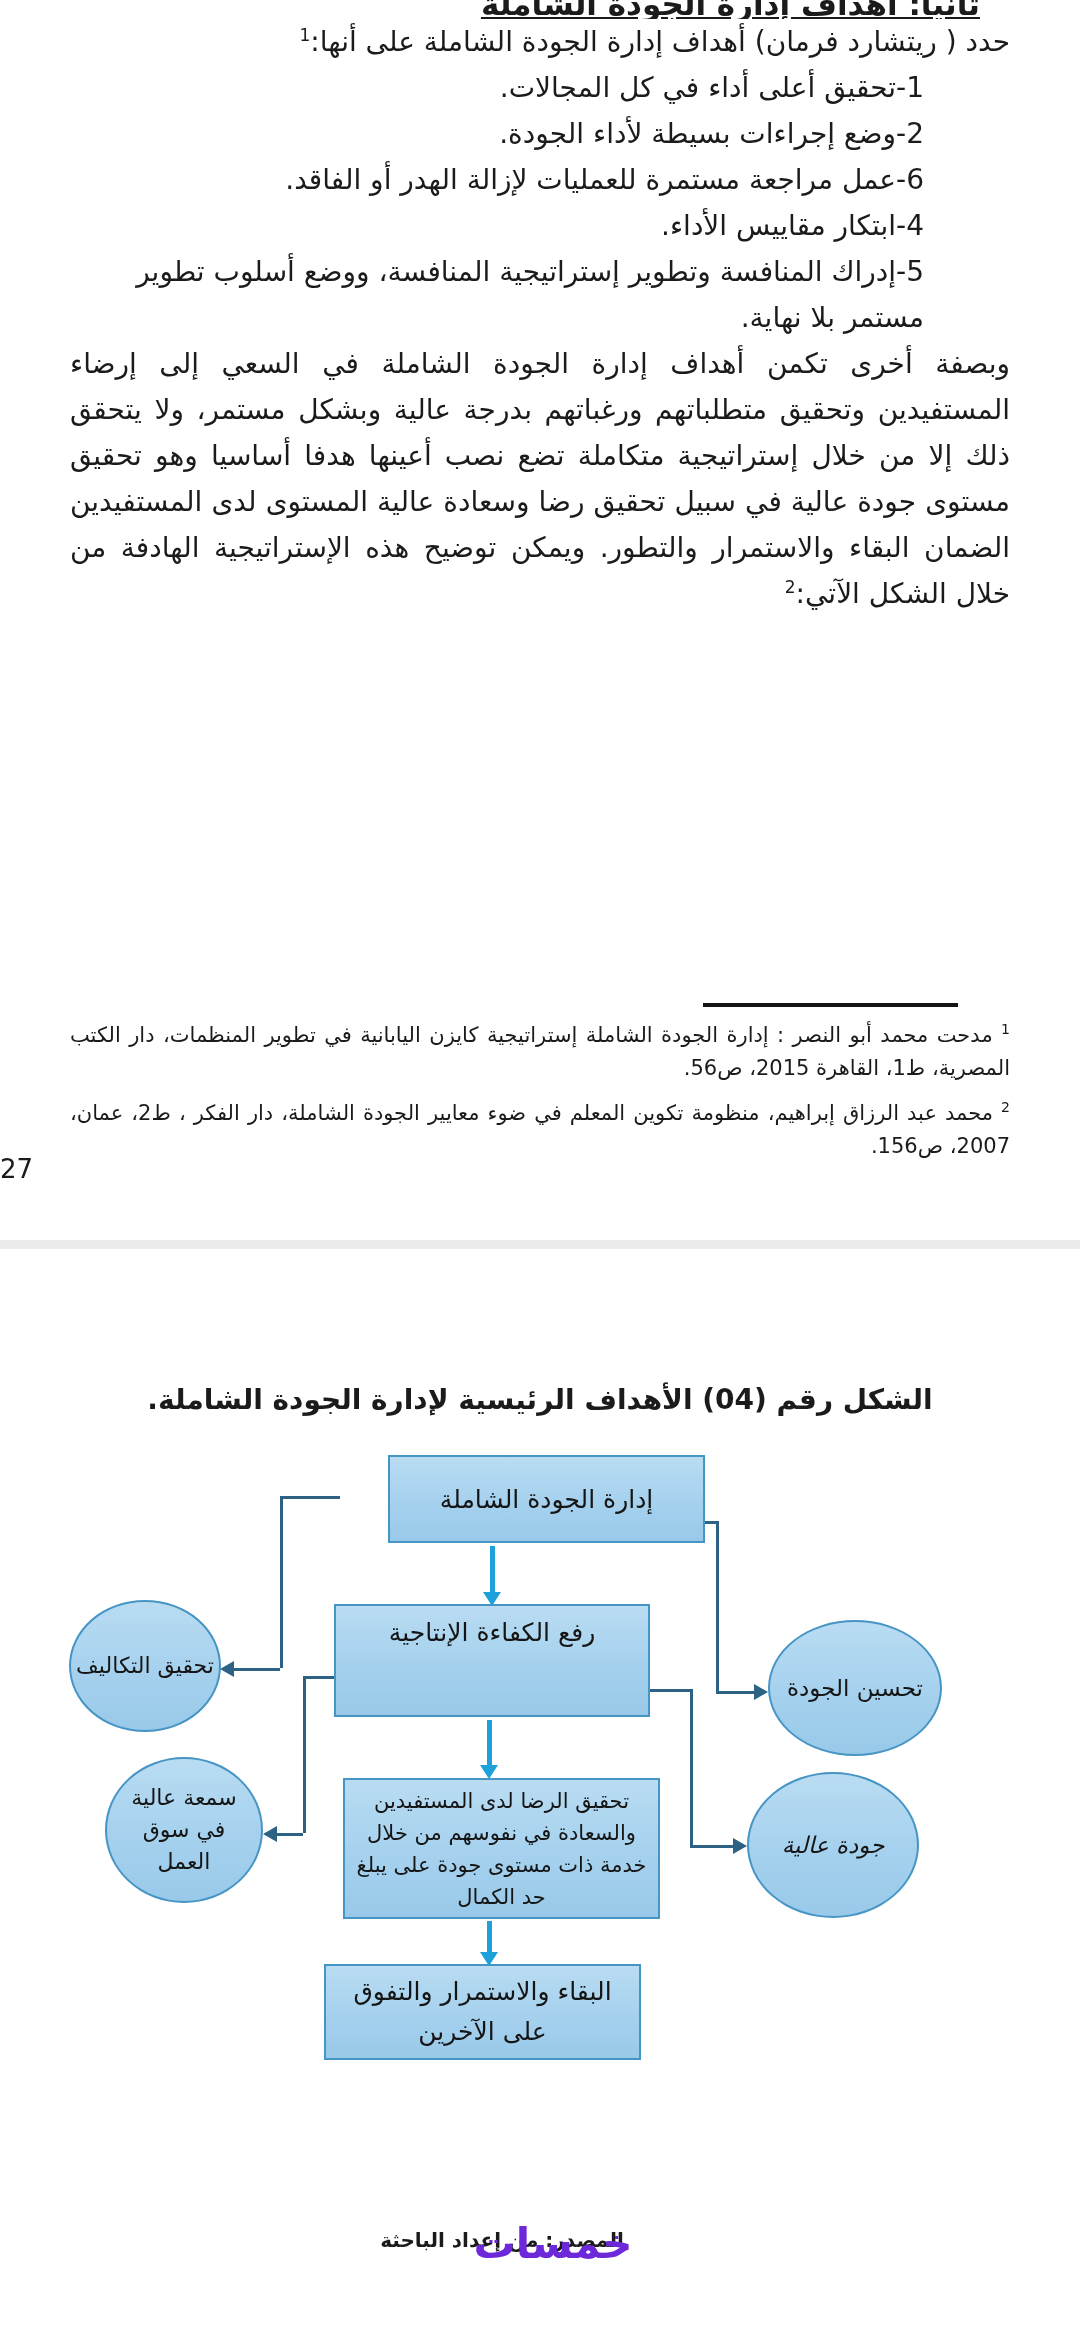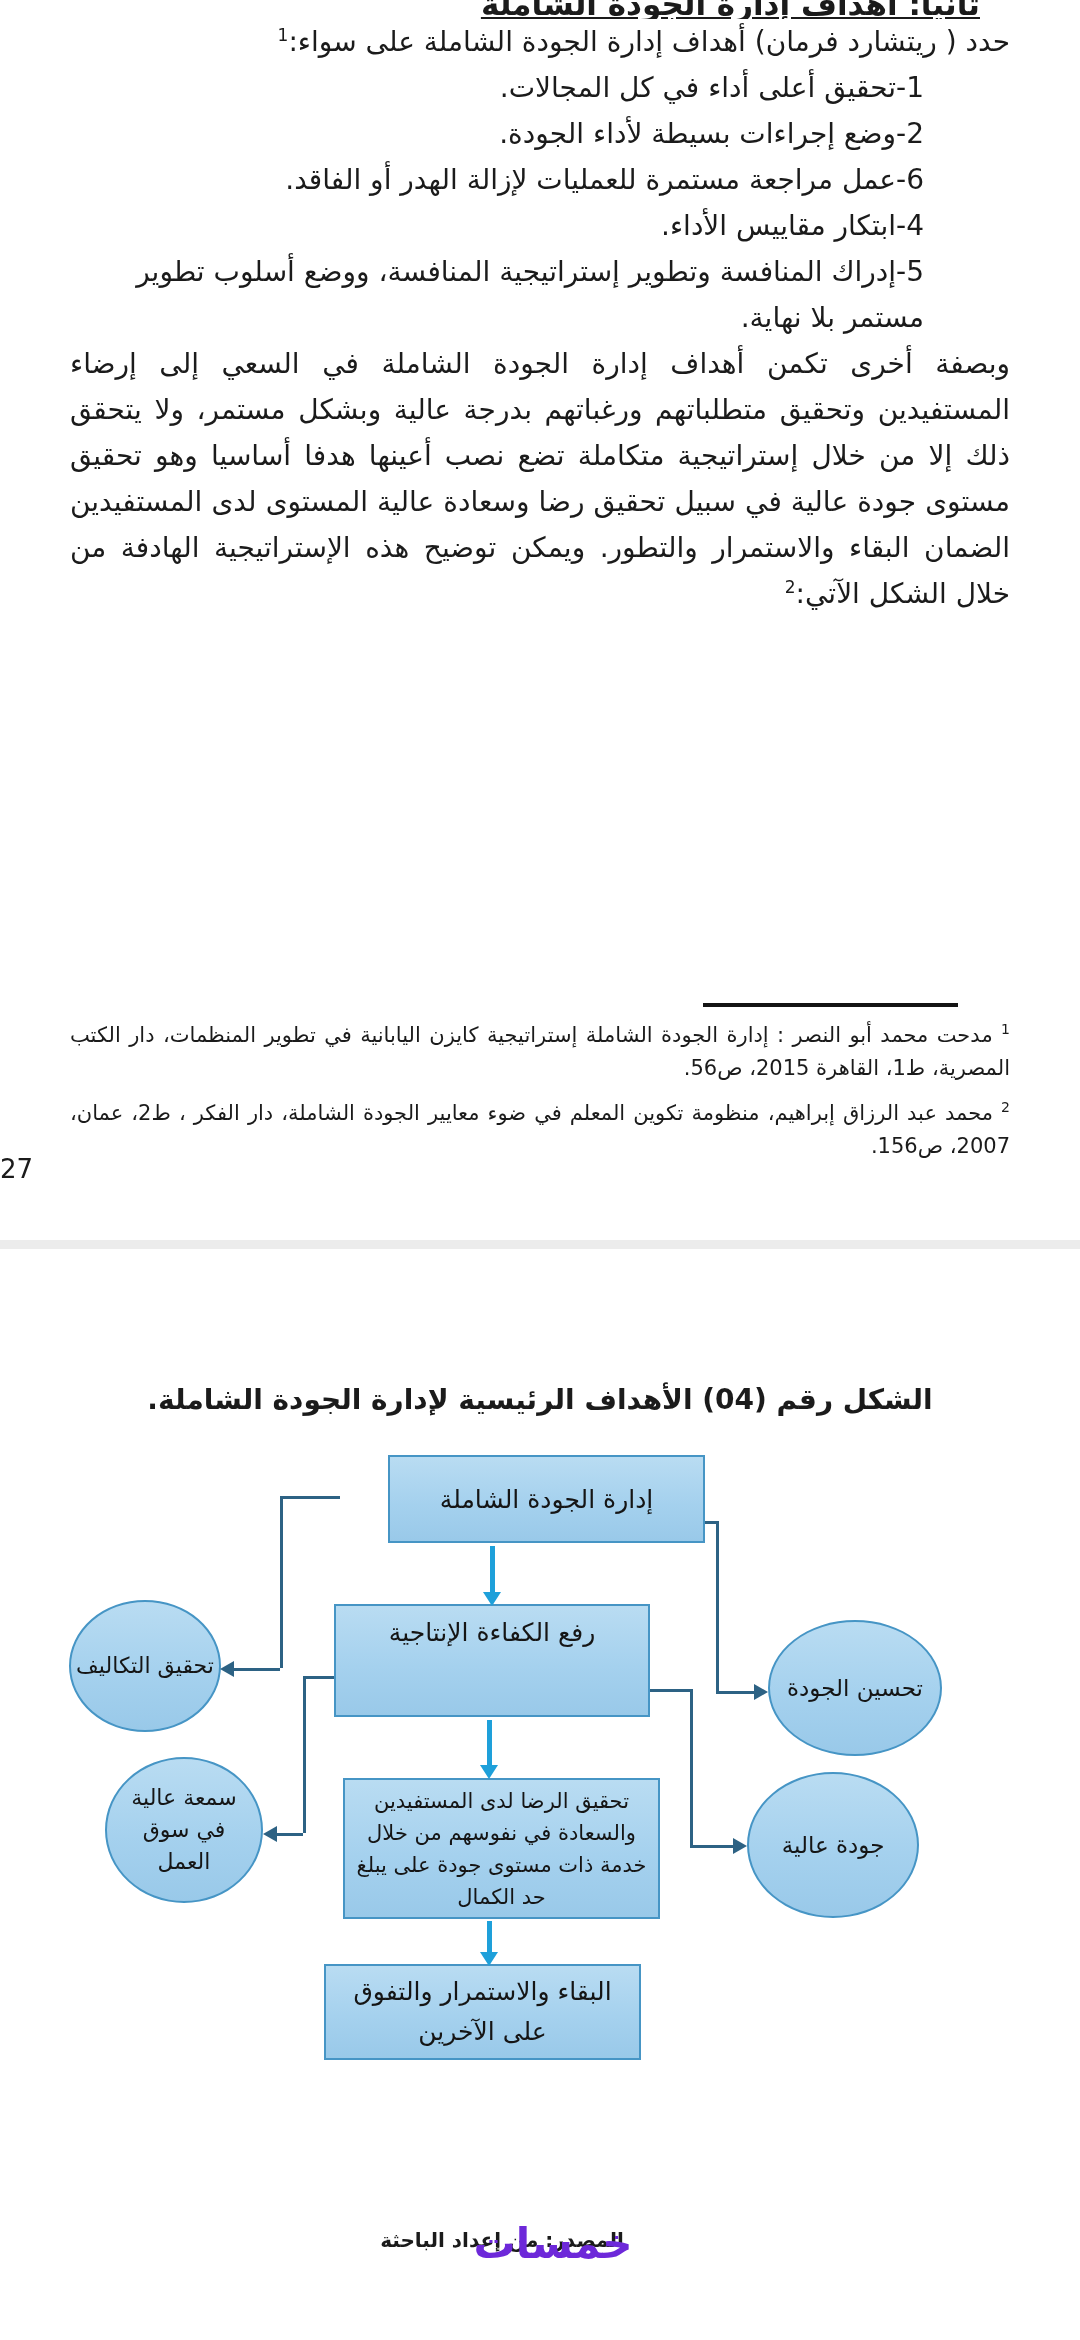--- a/index.html
+++ b/index.html
@@ -46,21 +46,21 @@
   }
   .ellipse{border-radius:50%;}
   
   #node-tqm{left:388px;top:206px;width:317px;height:88px;}
   #node-productivity{left:334px;top:355px;width:316px;height:113px;align-items:flex-start;padding-top:12px;}
   #node-satisfaction{left:343px;top:529px;width:317px;height:141px;font-size:21px;line-height:32px;padding:4px 4px;}
   #node-survival{left:324px;top:715px;width:317px;height:96px;line-height:40px;padding:0 14px;}
   #ell-costs{left:69px;top:351px;width:152px;height:132px;font-size:22px;line-height:34px;}
   #ell-improve{left:768px;top:371px;width:174px;height:136px;font-size:23px;line-height:38px;}
   #ell-reputation{left:105px;top:508px;width:158px;height:146px;font-size:22px;line-height:32px;padding:0 18px;}
-  #ell-quality{left:747px;top:523px;width:172px;height:146px;font-size:23px;line-height:38px;}
+  #ell-quality{left:747px;top:523px;width:172px;height:146px;font-size:23px;line-height:38px;font-style:italic;}
 
   .hline,.vline{position:absolute;background:#2d6284;}
   .tri-left,.tri-right,.tri-down{position:absolute;width:0;height:0;}
   .tri-left{border-top:8px solid transparent;border-bottom:8px solid transparent;border-right:14px solid #2d6284;}
   .tri-right{border-top:8px solid transparent;border-bottom:8px solid transparent;border-left:14px solid #2d6284;}
   .cyan{position:absolute;background:#1ea0da;width:5px;}
   .tri-down{border-left:9px solid transparent;border-right:9px solid transparent;border-top:14px solid #1ea0da;}
 
   .source-line{position:absolute;left:372px;top:979px;width:260px;text-align:center;
     font-size:20px;font-weight:bold;direction:rtl;}
@@ -68,21 +68,21 @@
     font-size:42px;font-weight:bold;color:#6d28d9;direction:rtl;}
 </style>
 </head>
 <body>
 
 <div class="page" id="page1">
   <div class="content">
     <div class="heading-clip">
       <span class="h">ثانيا: أهداف إدارة الجودة الشاملة</span>
     </div>
-    <div class="lead-line"><span>حدد ( ريتشارد فرمان) أهداف إدارة الجودة الشاملة على سواء:</span><sup class="ref">1</sup></div>
+    <div class="lead-line"><span>حدد ( ريتشارد فرمان) أهداف إدارة الجودة الشاملة على أنها:</span><sup class="ref">1</sup></div>
     <div class="goals">
       <div>1-تحقيق أعلى أداء في كل المجالات.</div>
       <div>2-وضع إجراءات بسيطة لأداء الجودة.</div>
       <div>6-عمل مراجعة مستمرة للعمليات لإزالة الهدر أو الفاقد.</div>
       <div>4-ابتكار مقاييس الأداء.</div>
       <div>5-إدراك المنافسة وتطوير إستراتيجية المنافسة، ووضع أسلوب تطوير مستمر بلا نهاية.</div>
     </div>
     <p class="para" id="para2"><span>وبصفة أخرى تكمن أهداف إدارة الجودة الشاملة في السعي إلى إرضاء المستفيدين وتحقيق متطلباتهم ورغباتهم بدرجة عالية وبشكل مستمر، ولا يتحقق ذلك إلا من خلال إستراتيجية متكاملة تضع نصب أعينها هدفا أساسيا وهو تحقيق مستوى جودة عالية في سبيل تحقيق رضا وسعادة عالية المستوى لدى المستفيدين الضمان البقاء والاستمرار والتطور. ويمكن توضيح هذه الإستراتيجية الهادفة من خلال الشكل الآتي:</span><sup class="ref">2</sup></p>
   </div>
 

